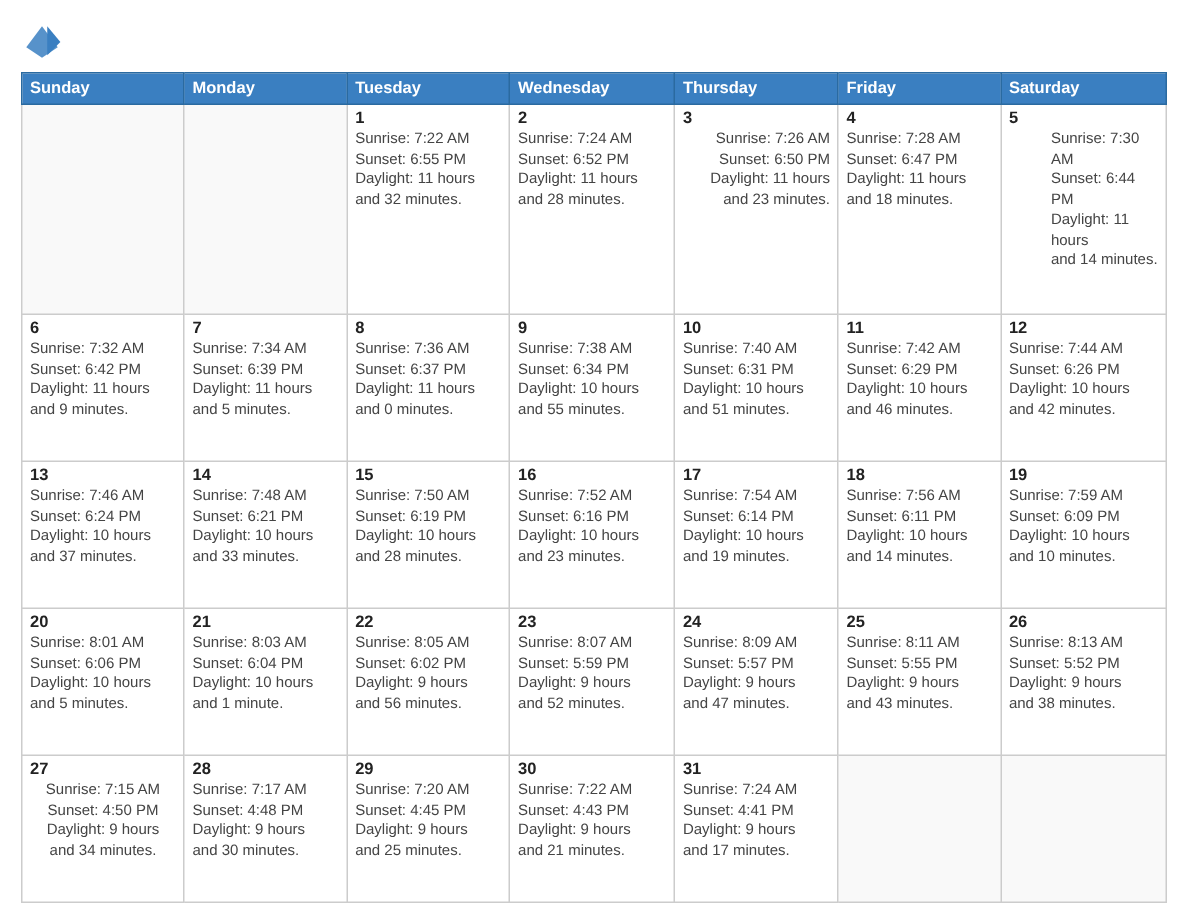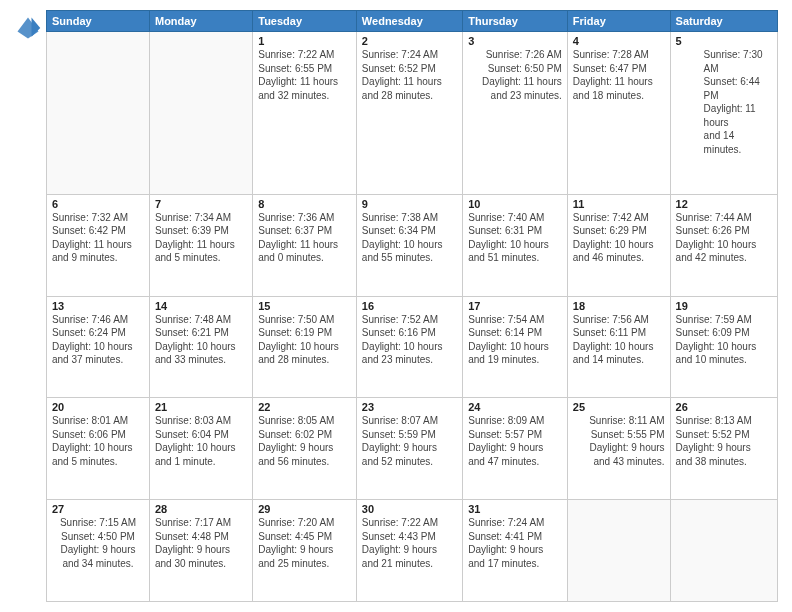--- a/index.html
+++ b/index.html
@@ -8,21 +8,21 @@
       background: #fff;
       width: 792px;
       height: 612px;
       overflow: hidden;
     }
     .page {
       width: 792px;
       height: 612px;
       padding: 10px 14px 10px 14px;
       display: flex;
-      flex-direction: row;
+      flex-direction: column;
     }
     .header {
       display: flex;
       justify-content: space-between;
       align-items: flex-start;
       margin-bottom: 6px;
     }
     .logo {
       display: flex;
       align-items: center;
@@ -304,21 +304,21 @@
           </td>
           <td>
             <span class="day-num">24</span>
             <div class="day-info" style="white-space: pre-line;">Sunrise: 8:09 AM
 Sunset: 5:57 PM
 Daylight: 9 hours
 and 47 minutes.</div>
           </td>
           <td>
             <span class="day-num">25</span>
-            <div class="day-info" style="white-space: pre-line; text-align: right;">Sunrise: 8:11 AM
+            <div class="day-info" style="white-space: pre-line;">Sunrise: 8:11 AM
 Sunset: 5:55 PM
 Daylight: 9 hours
 and 43 minutes.</div>
           </td>
           <td>
             <span class="day-num">26</span>
             <div class="day-info" style="white-space: pre-line;">Sunrise: 8:13 AM
 Sunset: 5:52 PM
 Daylight: 9 hours
 and 38 minutes.</div>

